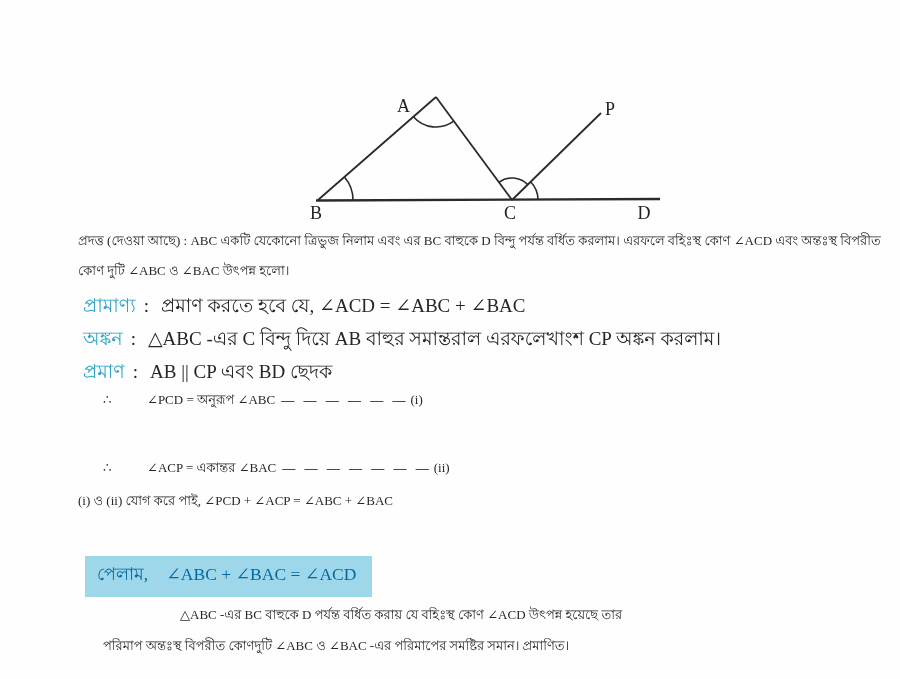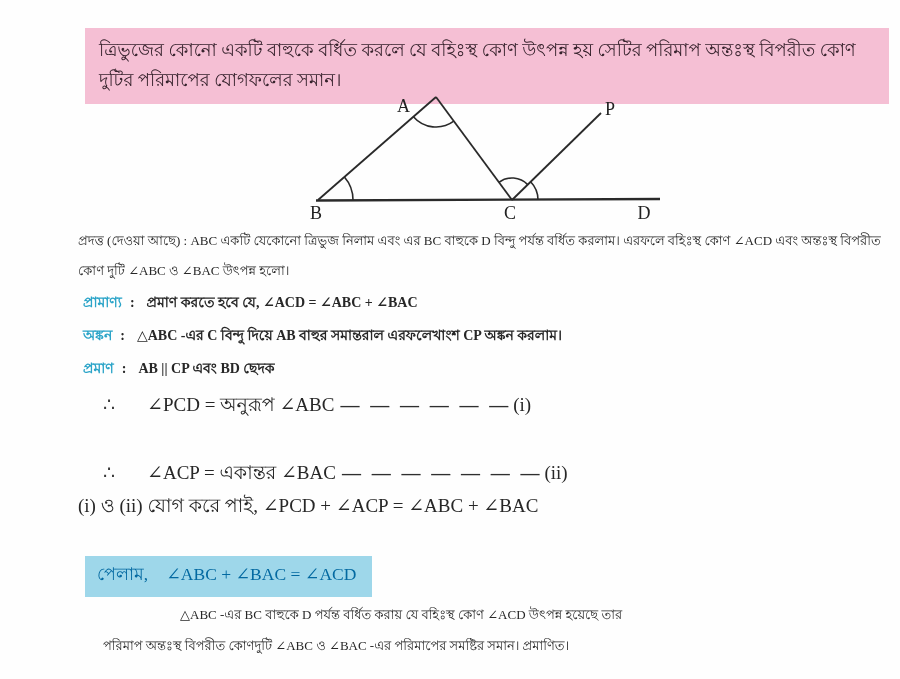--- a/index.html
+++ b/index.html
@@ -10,27 +10,27 @@
   }
   .abs{position:absolute;}
   .theorem-box{
     left:85px;top:28px;width:776px;
     background:#f5bfd4;
     padding:7px 14px 9px 14px;
     font-size:18px;line-height:30px;color:#36222c;
   }
   .body-text{font-size:13px;line-height:30px;}
   .given-para{left:78px;top:226px;width:814px;}
-  .kw-row{font-size:14px;font-weight:bold;}
+  .kw-row{font-size:19px;}
   .kw{color:#2ba4c8;margin-right:8px;}
   .kw-sep{margin-right:12px;color:#272727;}
   .row-prove{left:83px;top:291px;}
   .row-constr{left:83px;top:324px;}
   .row-proof{left:83px;top:357px;}
-  .step{font-size:19px;}
+  .step{font-size:13px;}
   .therefore{display:inline-block;width:18px;margin-right:26px;color:#3a3a3a;}
   .dashes{margin-left:6px;font-weight:bold;letter-spacing:3px;color:#2f2f2f;}
   .refnum{margin-left:2px;}
   .row-step1{left:103px;top:390px;}
   .row-again{left:148px;top:421px;}
   .row-step2{left:103px;top:458px;}
   .row-combine{left:78px;top:491px;}
   .row-result{left:103px;top:529px;margin-top:44px;}
   .conclusion-box{
     left:85px;top:556px;
@@ -45,23 +45,20 @@
   svg text{font-family:"Liberation Serif","DejaVu Serif",serif;font-size:18px;fill:#222222;}
   svg .edge{stroke:#2a2a2a;stroke-width:1.8;fill:none;}
   svg .base{stroke:#2a2a2a;stroke-width:2.4;fill:none;}
   svg .arc{stroke:#2a2a2a;stroke-width:1.6;fill:none;}
 </style>
 </head>
 <body>
 
 <div class="page">
 
-  <div class="abs theorem-box">
-    <span>ত্রিভুজের কোনো একটি বাহুকে বর্ধিত করলে যে বহিঃস্থ কোণ উৎপন্ন হয় সেটির পরিমাপ অন্তঃস্থ বিপরীত কোণ দুটির পরিমাপের যোগফলের সমান।</span>
-  </div>
 
   <svg class="abs" style="left:288px;top:86px;" width="400" height="144" viewBox="288 86 400 144">
     <line class="base" x1="316" y1="200.5" x2="660" y2="199"></line>
     <line class="edge" x1="318" y1="200" x2="436" y2="97"></line>
     <line class="edge" x1="436" y1="97" x2="512" y2="200"></line>
     <line class="edge" x1="512" y1="200" x2="601" y2="113"></line>
     <path class="arc" d="M 413.4 116.7 A 30 30 0 0 0 453.8 121.2"></path>
     <path class="arc" d="M 344.4 177 A 35 35 0 0 1 353 200"></path>
     <path class="arc" d="M 498.9 182.3 A 22 22 0 0 1 527.7 184.6"></path>
     <path class="arc" d="M 530.6 181.8 A 26 26 0 0 1 538 200"></path>

